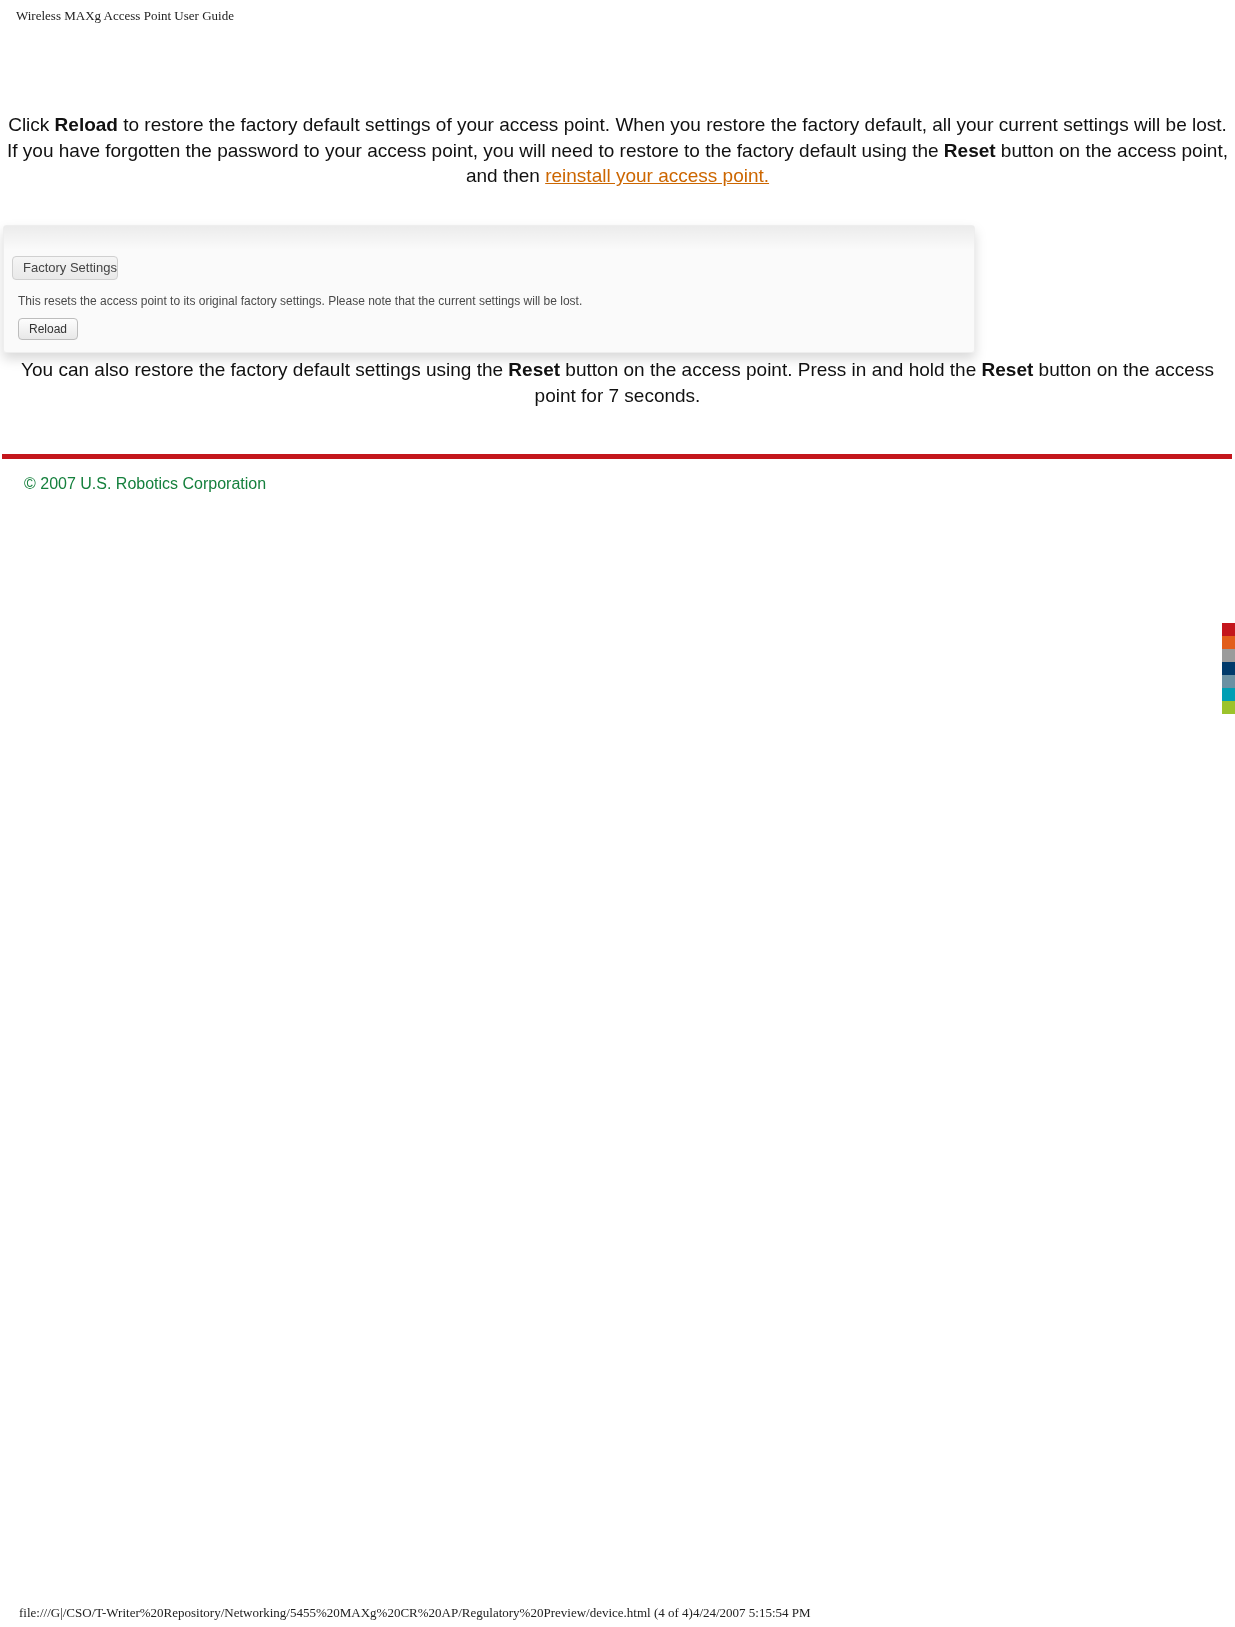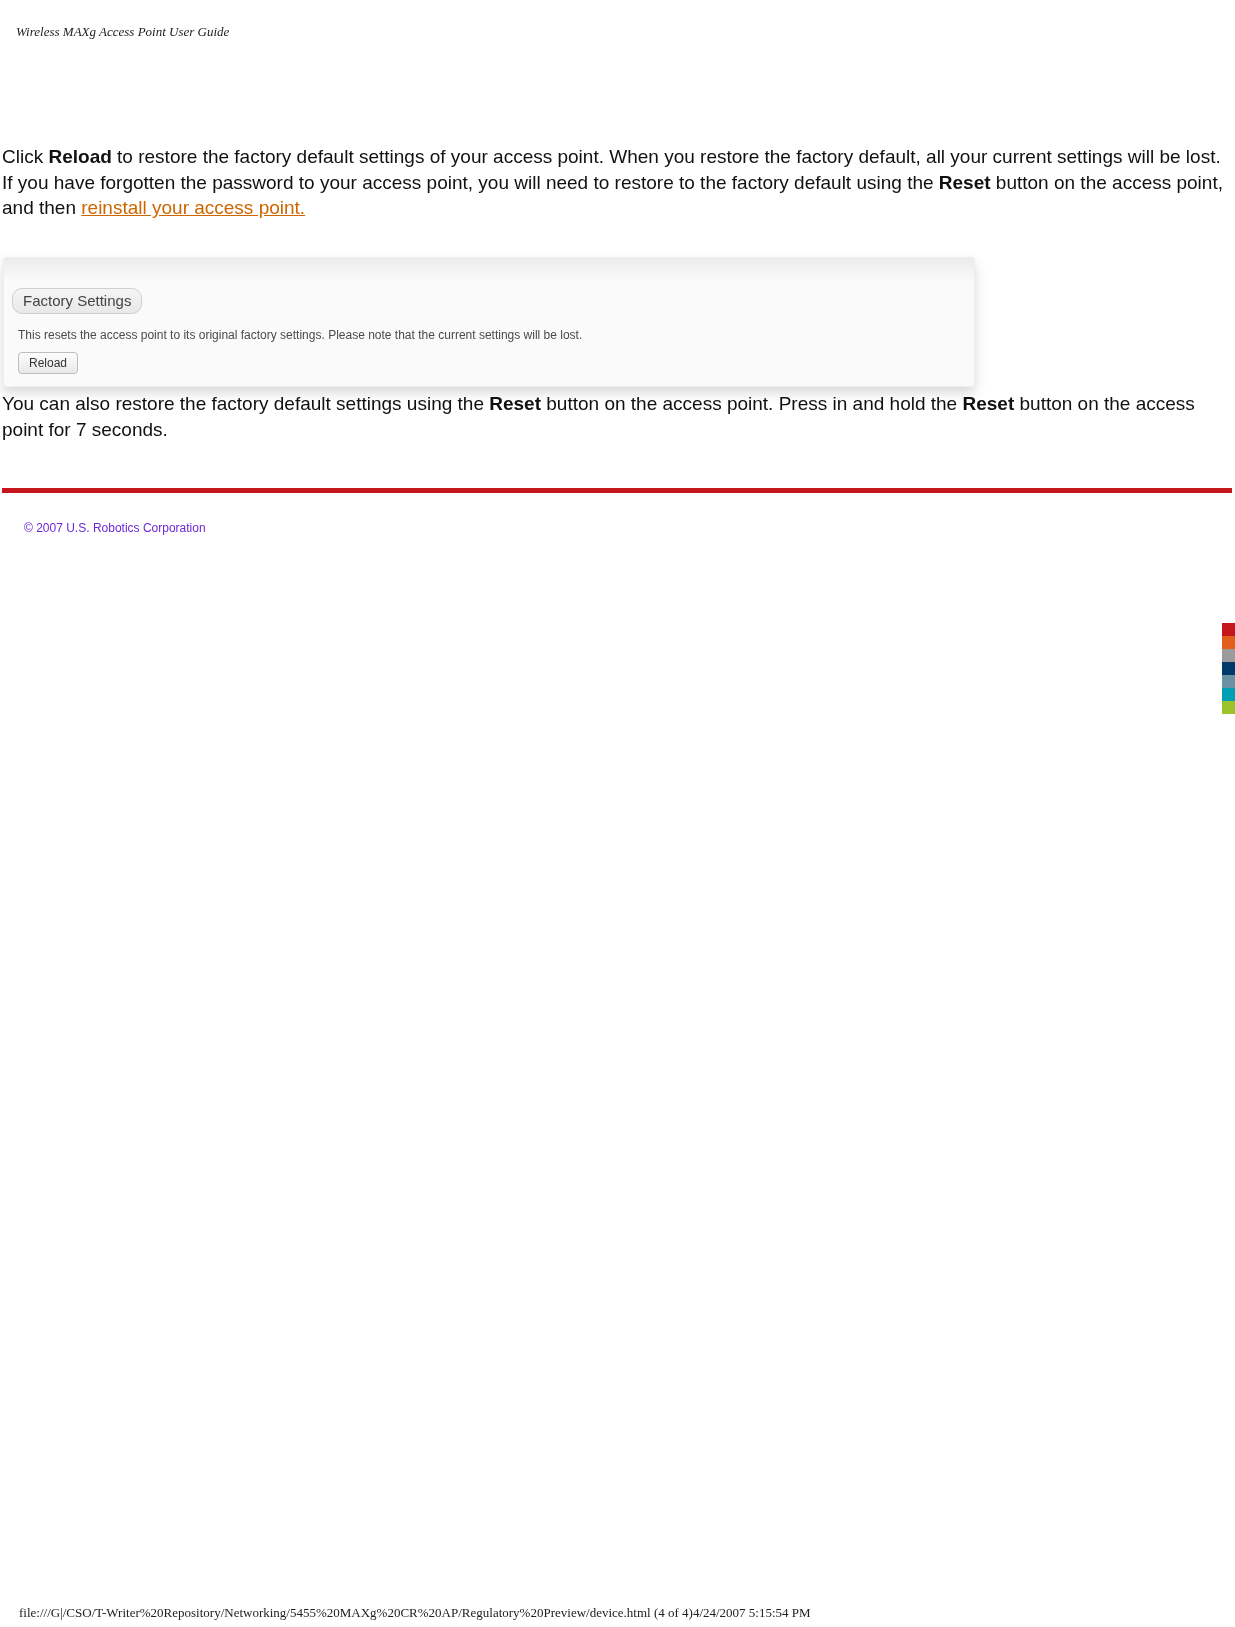--- a/index.html
+++ b/index.html
@@ -4,34 +4,34 @@
   <style>
     * { margin: 0; padding: 0; box-sizing: border-box; }
     body {
       font-family: Verdana, Geneva, sans-serif;
       background: #fff;
       width: 1235px;
       min-height: 1627px;
       position: relative;
     }
     .page-header {
-      padding: 24px 16px;
+      padding: 8px 16px;
       font-size: 13px;
       font-family: "Times New Roman", serif;
       color: #222;
-      font-style: italic;
     }
     .content {
       padding: 80px 2px 0 2px;
     }
     .para {
       font-size: 19px;
       line-height: 1.35;
       color: #111;
       margin-bottom: 16px;
+      text-align: center;
     }
     .para strong {
       font-weight: bold;
     }
     .link {
       color: #cc6600;
       text-decoration: underline;
     }
     .panel {
       margin: 36px 0 4px 1px;
@@ -52,24 +52,24 @@
       content: "";
       position: absolute;
       top: 0; left: 0; right: 0;
       height: 24px;
       background: linear-gradient(to bottom, rgba(0,0,0,0.06), rgba(0,0,0,0));
     }
     .panel-legend {
       display: inline-block;
       background: linear-gradient(to bottom, #f5f5f5, #e9e9e9);
       border: 1px solid #d0d0d0;
-      border-radius: 10px;
-      padding: 3px 10px 4px 10px;
+      border-radius: 4px;
+      padding: 3px 0 4px 10px;
       font-family: "Lucida Grande", "Segoe UI", sans-serif;
-      font-size: 15px;
+      font-size: 13px;
       color: #444;
       margin-left: -6px;
     }
     .panel-desc {
       margin-top: 14px;
       font-family: Liberation Sans, sans-serif;
       font-size: 12px;
       color: #4a4a4a;
     }
     .panel-button {
@@ -86,24 +86,24 @@
     }
     .after-panel {
     }
     .divider {
       margin-top: 46px;
       height: 5px;
       background: #c4161c;
       width: 1230px;
     }
     .copyright {
-      margin-top: 28px;
+      margin-top: 16px;
       padding-left: 22px;
-      font-size: 12px;
-      color: #6d28d9;
+      font-size: 16px;
+      color: #15803d;
     }
     .color-stack {
       position: absolute;
       top: 623px;
       right: 0;
       display: flex;
       flex-direction: column;
     }
     .color-stack div {
       width: 13px;

